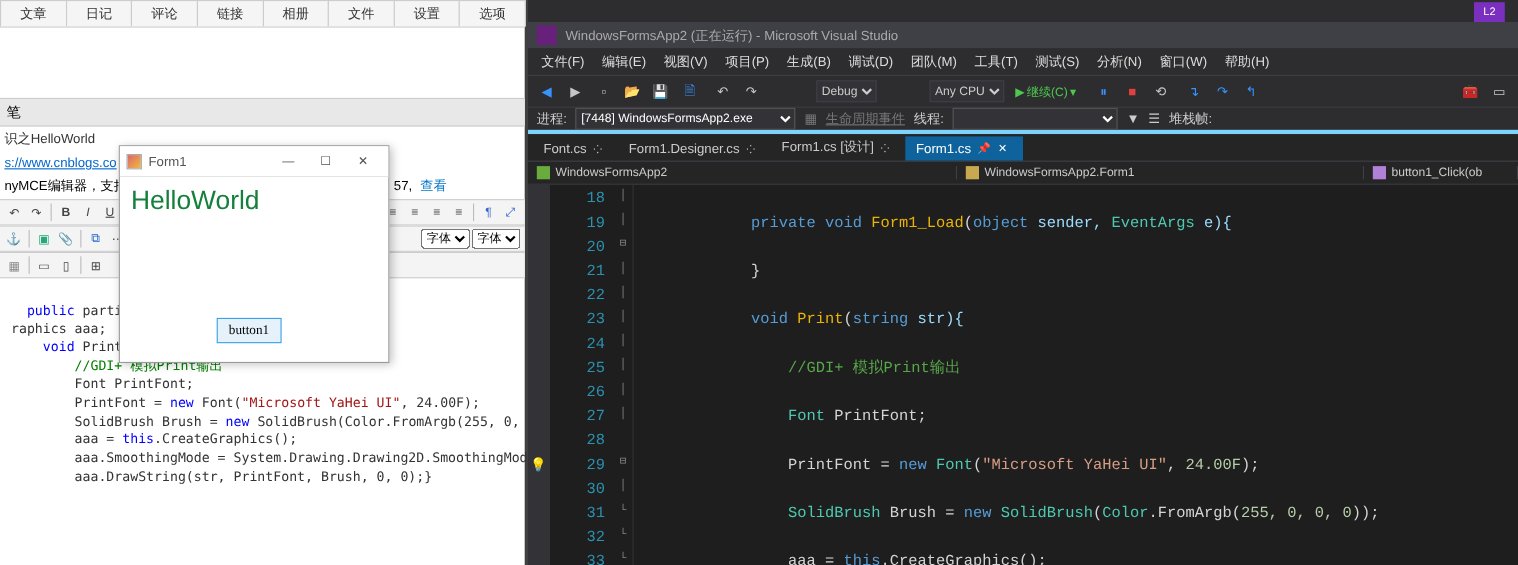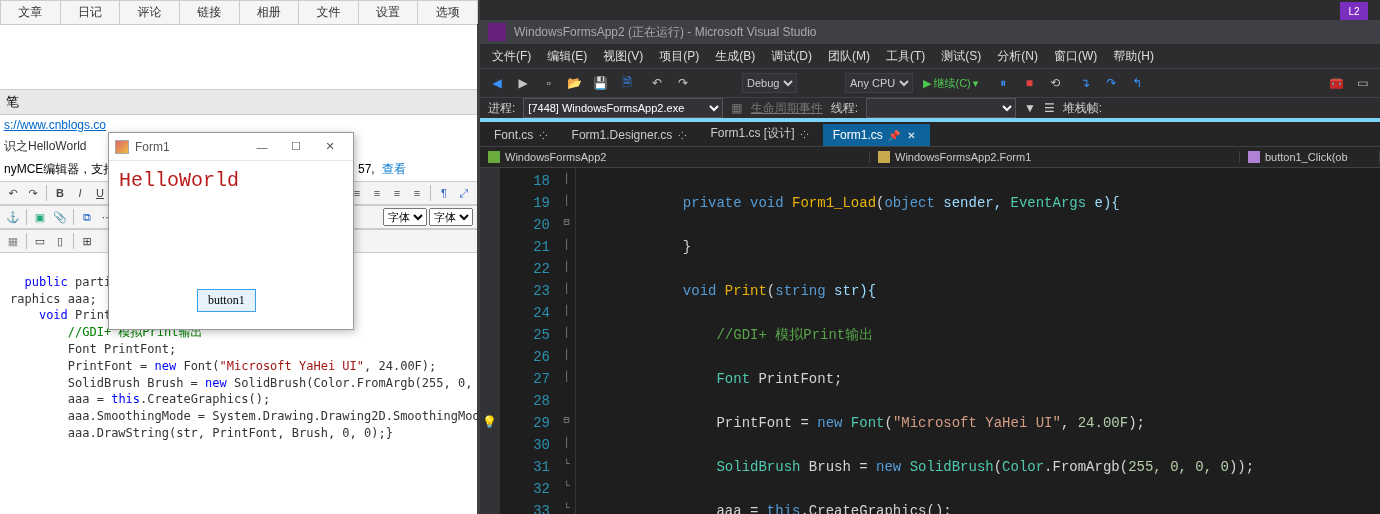--- a/index.html
+++ b/index.html
@@ -25,21 +25,21 @@
   .kw-blue { color: #0000ff; }
   .kw-str { color: #a31515; }
   .kw-green { color: #008000; }
   
   .popup { position: absolute; left: 108px; top: 132px; width: 246px; height: 198px; background: #fff; border: 1px solid #999; box-shadow: 2px 2px 8px rgba(0,0,0,0.25); z-index: 10; }
   .popup-title { height: 28px; display: flex; align-items: center; padding: 0 6px; background: #fff; border-bottom: 1px solid #e5e5e5; }
   .popup-title .picon { width: 14px; height: 14px; background: linear-gradient(135deg,#d66,#eb4); margin-right: 6px; border: 1px solid #aaa; }
   .popup-title .ptxt { flex: 1; font-size: 12px; color: #555; }
   .win-btn { width: 34px; height: 24px; display: inline-flex; align-items: center; justify-content: center; color: #555; font-size: 11px; }
   .popup-body { position: relative; height: calc(100% - 28px); }
-  .hello { font-family: Liberation Mono, monospace; font-size: 20px; padding: 8px 10px; color: #b91c1c; }
+  .hello { font-family: Liberation Sans, sans-serif; font-size: 24px; padding: 8px 10px; color: #15803d; }
   .pbutton { position: absolute; left: 88px; top: 128px; padding: 3px 10px; border: 1px solid #3aa0e8; background: #e5f2fb; font-size: 12px; font-family: "SimSun", serif; }
   
   .right { flex: 1; height: 100%; background: #2d2d30; color: #ddd; display: flex; flex-direction: column; font-size: 12px; position: relative; }
   .vs-title { height: 24px; background: #3f3f46; display: flex; align-items: center; padding: 0 8px; gap: 8px; color: #aaa; margin-top: 20px; }
   .vs-title .vsicon { width: 18px; height: 18px; background: #68217a; }
   .vs-id { position: absolute; right: 12px; top: 2px; width: 28px; height: 18px; background: #7b2fbf; color: #fff; display: flex; align-items: center; justify-content: center; font-size: 10px; }
   .vs-menu { height: 24px; background: #2d2d30; display: flex; align-items: center; padding: 0 6px; gap: 4px; color: #ddd; }
   .vs-menu span { padding: 2px 6px; }
   .vs-toolbar { height: 30px; background: #2d2d30; border-top: 1px solid #3f3f46; border-bottom: 1px solid #3f3f46; display: flex; align-items: center; padding: 0 6px; gap: 4px; }
   .vs-toolbar .vtb { width: 22px; height: 22px; display: inline-flex; align-items: center; justify-content: center; color: #c5c5c5; border-radius: 2px; }
@@ -83,24 +83,24 @@
       <div class="tab">日记</div>
       <div class="tab">评论</div>
       <div class="tab">链接</div>
       <div class="tab">相册</div>
       <div class="tab">文件</div>
       <div class="tab">设置</div>
       <div class="tab">选项</div>
     </div>
     <div class="left-space"></div>
     <div class="section-title">笔</div>
+    <div class="link-row">识之HelloWorld</div>
     <div class="link-row">
         <a>s://www.cnblogs.co</a>
       </div>
-    <div class="link-row">识之HelloWorld</div>
     <div class="editor-desc">
       <span>nyMCE编辑器，支持</span>
       <span style="position:absolute; left:358px;"><span>57, </span><a class="view-link">查看</a></span>
     </div>
 
     <div class="toolbar">
       <span class="tb-btn">↶</span>
       <span class="tb-btn">↷</span>
       <span class="sep"></span>
       <span class="tb-btn">

